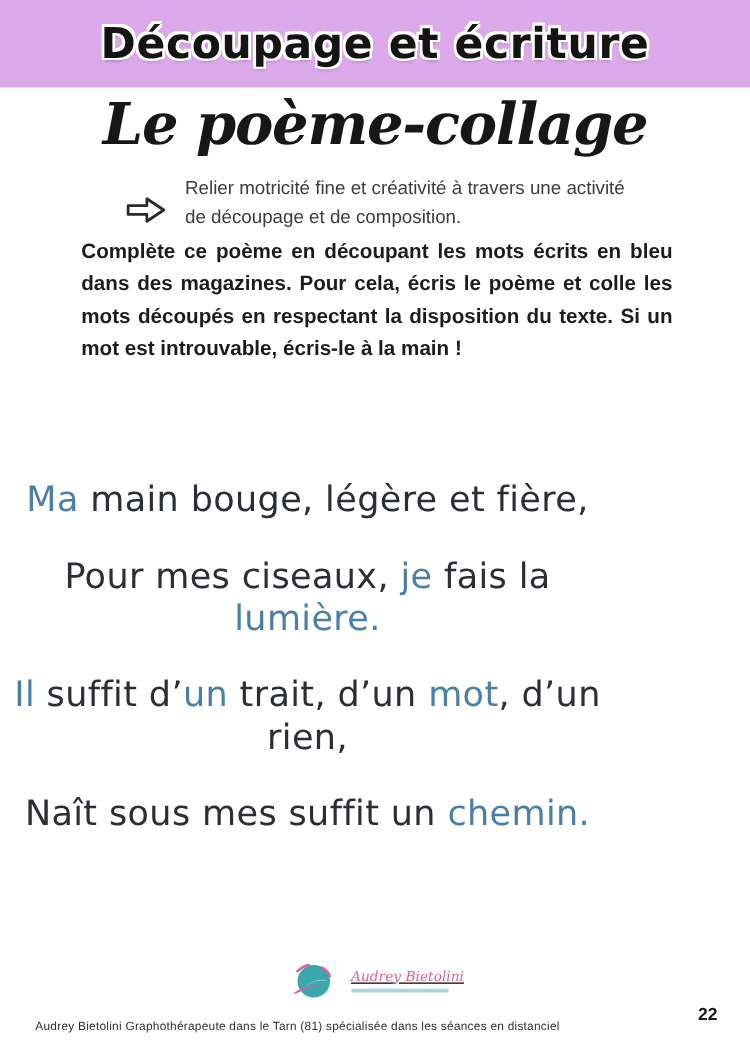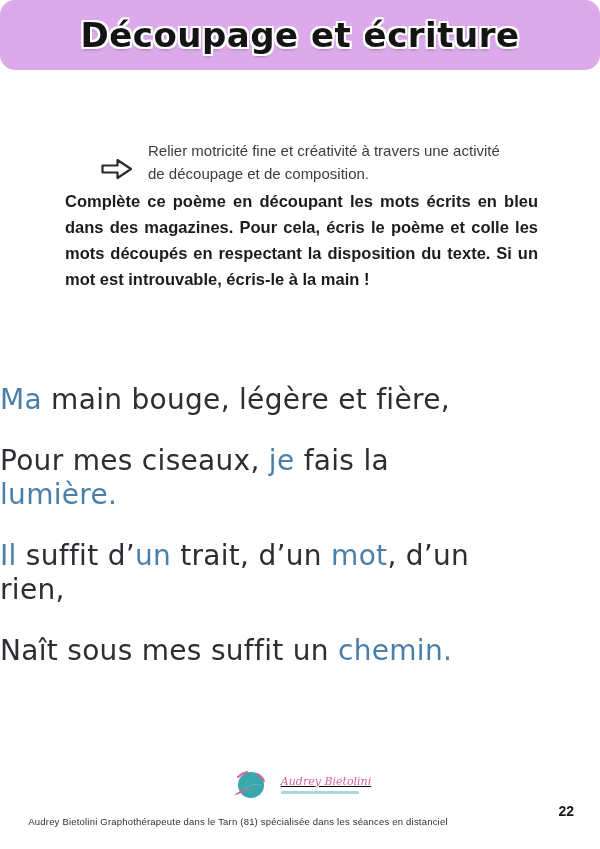--- a/index.html
+++ b/index.html
@@ -8,21 +8,21 @@
     width:600px;height:849px;
     margin:0 auto;
     background:#ffffff;
     overflow:hidden;
     font-family:"Liberation Sans", sans-serif;
   }
 
   
   .banner{
     position:absolute;top:0;left:0;width:600px;height:70px;
-    display:flex;align-items:center;justify-content:center;border-radius:15px;
+    display:flex;align-items:center;justify-content:center;
   }
   .banner-title{
     font-family:"DejaVu Sans", sans-serif;
     font-weight:800;
     font-size:34px;
     letter-spacing:.5px;
     color:#141414;
     text-shadow:
       -2px -2px 0 #fff, 2px -2px 0 #fff, -2px 2px 0 #fff, 2px 2px 0 #fff,
       -2px 0 0 #fff, 2px 0 0 #fff, 0 -2px 0 #fff, 0 2px 0 #fff,
@@ -54,21 +54,21 @@
   
   .instructions{
     position:absolute;top:188px;left:65px;width:473px;
     font-size:16.5px;font-weight:bold;line-height:26px;
     text-align:justify;color:#1c1c1c;
   }
 
   
   .poem{
     position:absolute;top:383px;left:0;width:492px;
-    text-align:left;
+    text-align:center;
   }
   .poem-line{
     font-family:"DejaVu Sans", sans-serif;
     font-size:28px;line-height:34px;
     margin-bottom:27px;
     letter-spacing:.3px;
     color:var(--poem-dark,#2b2e33);
   }
   .poem-line .blue{color:var(--poem-blue,#4a7fa9);}
 
@@ -94,20 +94,21 @@
 </style>
 </head>
 <body>
 
 <div class="page" style="--poem-blue: #4a7fa9; --poem-dark: #2b2e33;">
 
   <div class="banner" style="background: rgb(220, 170, 235);">
     <div class="banner-title">Découpage et écriture</div>
   </div>
 
+  <div class="script-title">Le poème-collage</div>
 
   <div class="objective">
     <span class="arrow-wrap">
       <svg width="34" height="24" viewBox="0 0 34 24" aria-hidden="true">
         <path d="M2.5 8.5 H17.5 V3 L31 12 L17.5 21 V15.5 H2.5 Z" fill="none" stroke="#2a2a2a" stroke-width="2.2" stroke-linejoin="round"></path>
       </svg>
     </span>
     <span class="objective-text">Relier motricité fine et créativité à travers une activité de découpage et de composition.</span>
   </div>
 

